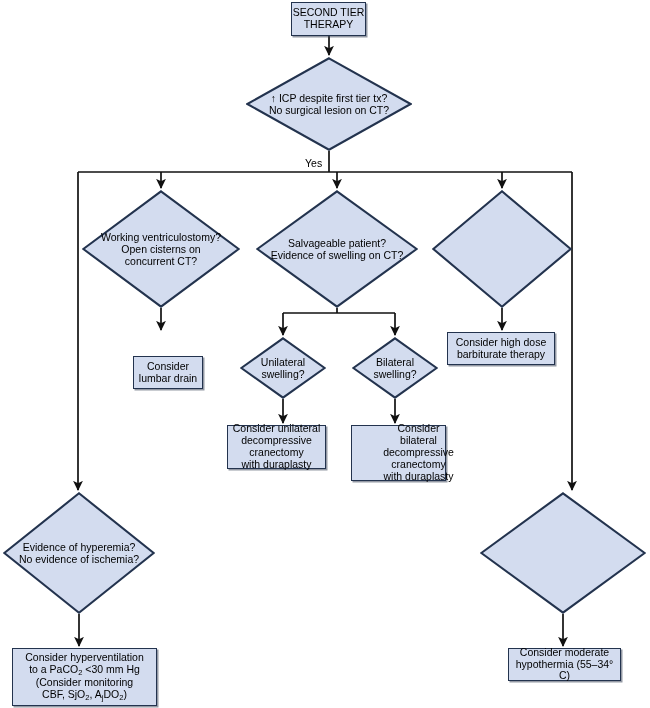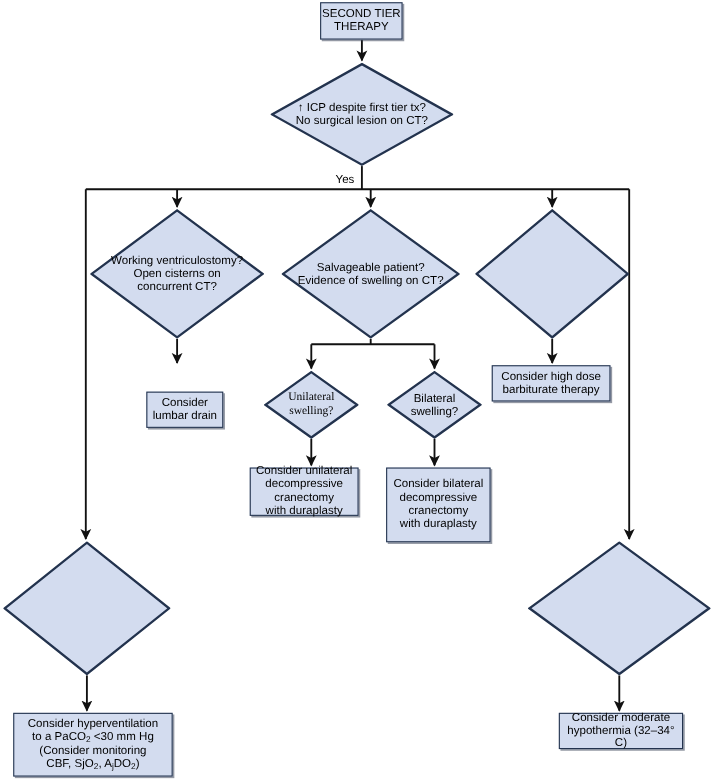--- a/index.html
+++ b/index.html
@@ -133,63 +133,65 @@
         </svg>
       </div>
       <div class="node rect" style="left: 133px; top: 332px; width: 70px; height: 33px; font-size: 10.5px; margin-top: 24px;">
         <div class="rlabel">Consider
 lumbar drain</div>
       </div>
       <div class="diamond-wrap" style="left: 240px; top: 337px; width: 86px; height: 62px;">
         <svg class="dia" viewBox="0 0 86 62" preserveAspectRatio="none">
           <polygon points="43,1.3 84.7,31 43,60.7 1.3,31" fill="#d3dcef" stroke="#23334e" stroke-width="2.1" stroke-linejoin="miter"></polygon>
         </svg>
-        <div class="dlabel" style="font-size: 10.5px; width: 100px; font-family: Liberation Serif, serif;">Unilateral
+        <div class="dlabel" style="font-size: 10.5px; width: 100px;">Unilateral
 swelling?</div>
       </div>
       <div class="diamond-wrap" style="left: 352px; top: 337px; width: 86px; height: 62px;">
         <svg class="dia" viewBox="0 0 86 62" preserveAspectRatio="none">
           <polygon points="43,1.3 84.7,31 43,60.7 1.3,31" fill="#d3dcef" stroke="#23334e" stroke-width="2.1" stroke-linejoin="miter"></polygon>
         </svg>
         <div class="dlabel" style="font-size: 10.5px; width: 100px;">Bilateral
 swelling?</div>
       </div>
       <div class="node rect" style="left: 447px; top: 332px; width: 108px; height: 33px; font-size: 10.5px;">
         <div class="rlabel">Consider high dose
 barbiturate therapy</div>
       </div>
       <div class="node rect" style="left: 227px; top: 425px; width: 99px; height: 44px; font-size: 10.5px;">
         <div class="rlabel">Consider unilateral
 decompressive
 cranectomy
 with duraplasty</div>
       </div>
-      <div class="node rect" style="left: 351px; top: 425px; width: 95px; height: 68px; font-size: 10.5px;">
+      <div class="node rect" style="left: 351px; top: 425px; width: 95px; height: 56px; font-size: 10.5px; padding-left: 40px;">
         <div class="rlabel">Consider bilateral
 decompressive
 cranectomy
 with duraplasty</div>
       </div>
       <div class="diamond-wrap" style="left: 3px; top: 492px; width: 152px; height: 122px;">
         <svg class="dia" viewBox="0 0 152 122" preserveAspectRatio="none">
           <polygon points="76,1.3 150.7,61 76,120.7 1.3,61" fill="#d3dcef" stroke="#23334e" stroke-width="2.1" stroke-linejoin="miter"></polygon>
         </svg>
+        <div class="dlabel" style="font-size: 10.5px; width: 166px;">Evidence of hyperemia?
+No evidence of ischemia?</div>
       </div>
       <div class="diamond-wrap" style="left: 480px; top: 492px; width: 166px; height: 122px;">
         <svg class="dia" viewBox="0 0 166 122" preserveAspectRatio="none">
           <polygon points="83,1.3 164.7,61 83,120.7 1.3,61" fill="#d3dcef" stroke="#23334e" stroke-width="2.1" stroke-linejoin="miter"></polygon>
         </svg>
       </div>
       <div class="node rect" style="left: 12px; top: 648px; width: 145px; height: 58px; font-size: 10.5px;">
         <div class="rlabel">Consider hyperventilation
 to a PaCO<sub>2</sub> &lt;30 mm Hg
 (Consider monitoring
 CBF, SjO<sub>2</sub>, A<sub>j</sub>DO<sub>2</sub>)</div>
       </div>
       <div class="node rect" style="left: 508px; top: 648px; width: 113px; height: 33px; font-size: 10.5px;">
         <div class="rlabel">Consider moderate
-hypothermia (32–34° C)</div>
+hypothermia (55–34° C)</div>
       </div>
     </div>
   <div id="label-layer">
       <div class="edge-label" style="left: 305px; top: 157px;">Yes</div>
     </div>
 </div>
 
 </body></html>

